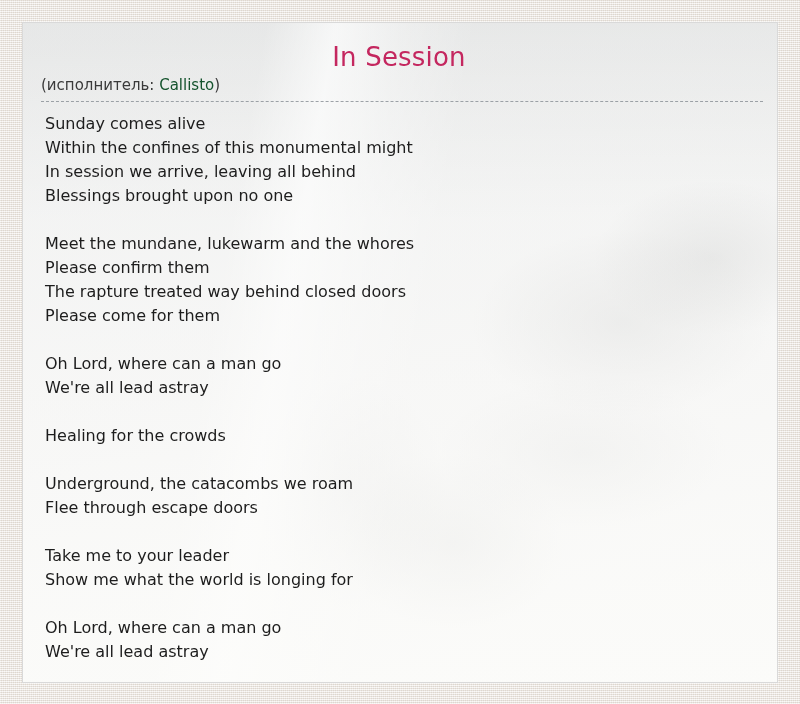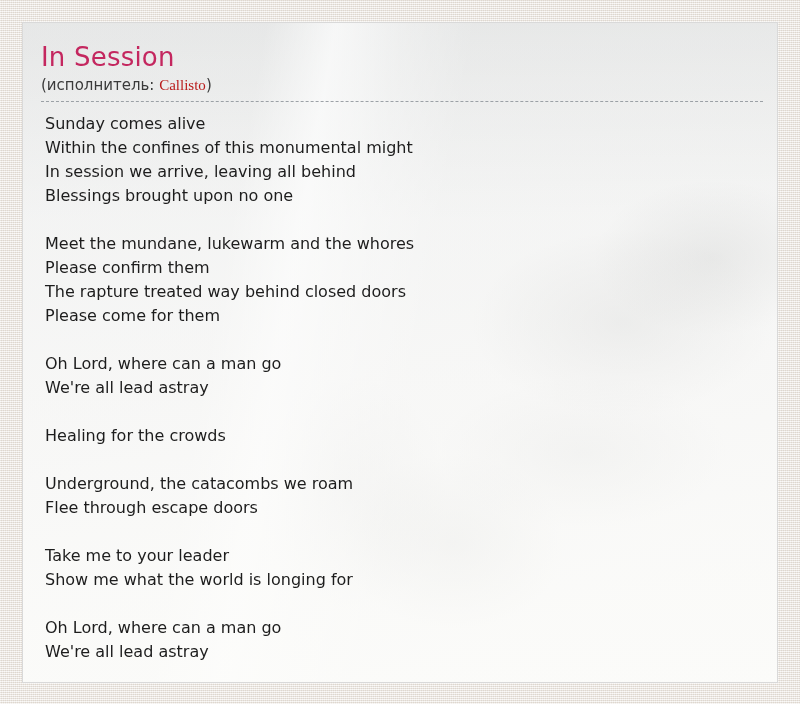--- a/index.html
+++ b/index.html
@@ -73,31 +73,31 @@
   }
 
   
   #song-title {
     margin: 0;
     font-weight: normal;
     font-size: 26px;
     line-height: 32px;
     color: #c4275f;
     letter-spacing: 0.2px;
+    text-align: center;
   }
   #artist-line {
     margin: 2px 0 0 0;
     font-size: 15px;
     line-height: 20px;
     color: #3a3a3a;
   }
   #artist-link {
-    color: #b91c1c;
+    color: #14532d;
     text-decoration: none;
-    font-family: Liberation Serif, serif;
   }
   #title-rule {
     margin: 6px 0 0 0;
     height: 0;
     border: none;
     border-top: 1px dashed #8e949a;
     width: 722px;
     opacity: 0.85;
   }
 

